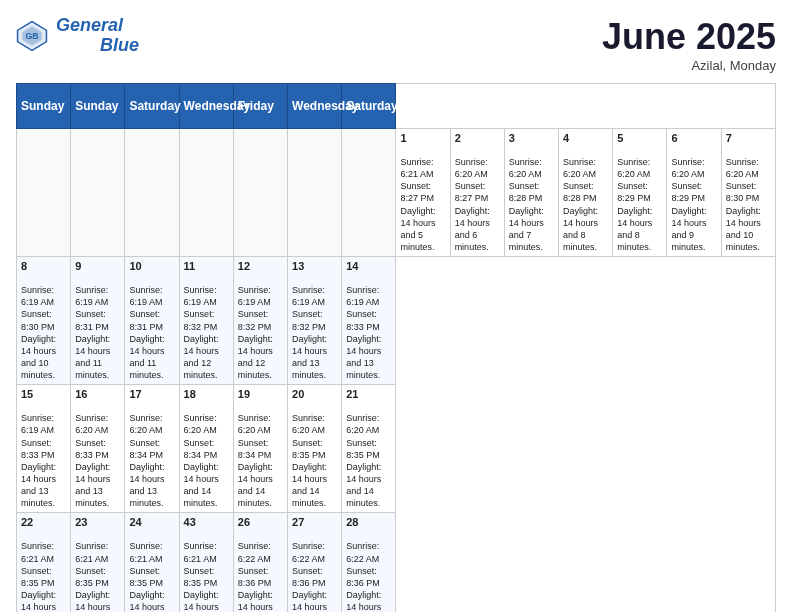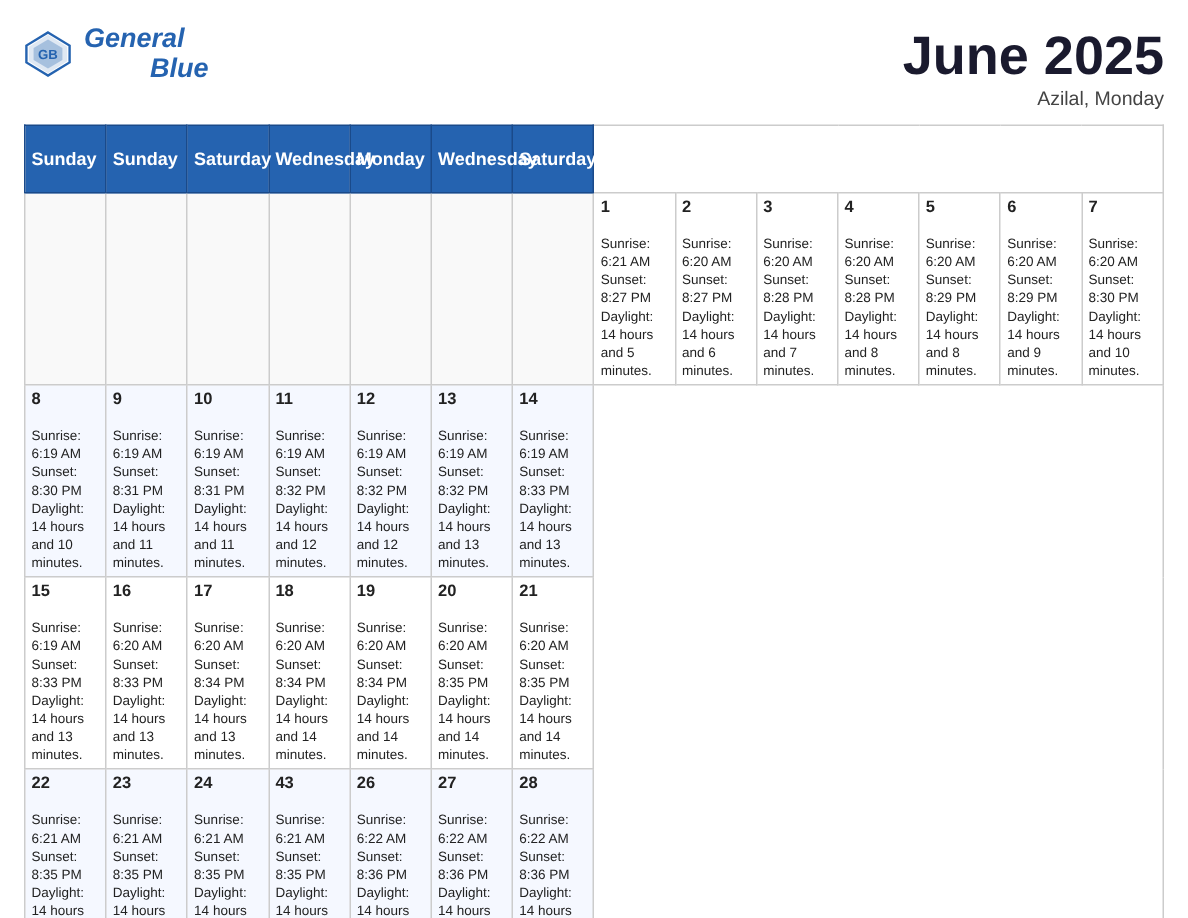--- a/index.html
+++ b/index.html
@@ -120,21 +120,21 @@
     </div>
   </div>
 
   <table class="calendar">
     <thead>
       <tr>
         <th>Sunday</th>
         <th>Sunday</th>
         <th>Saturday</th>
         <th>Wednesday</th>
-        <th>Monday</th>
+        <th>Friday</th>
         <th>Wednesday</th>
         <th>Saturday</th>
       </tr>
     </thead>
     <tbody id="calendar-body">
     <tr>
           <td class="empty-cell"></td>
           <td class="empty-cell"></td>
           <td class="empty-cell"></td>
           <td class="empty-cell"></td>

